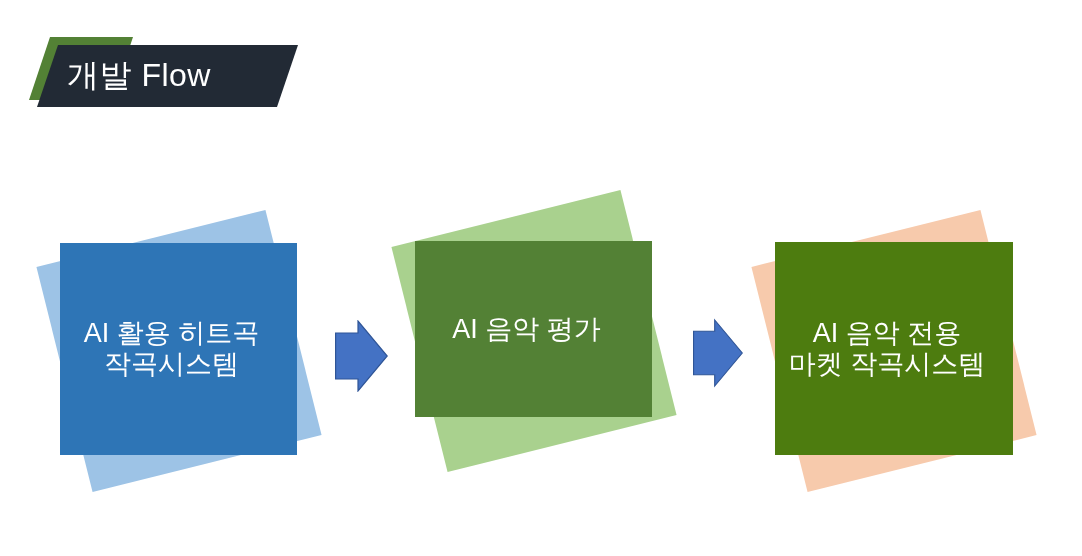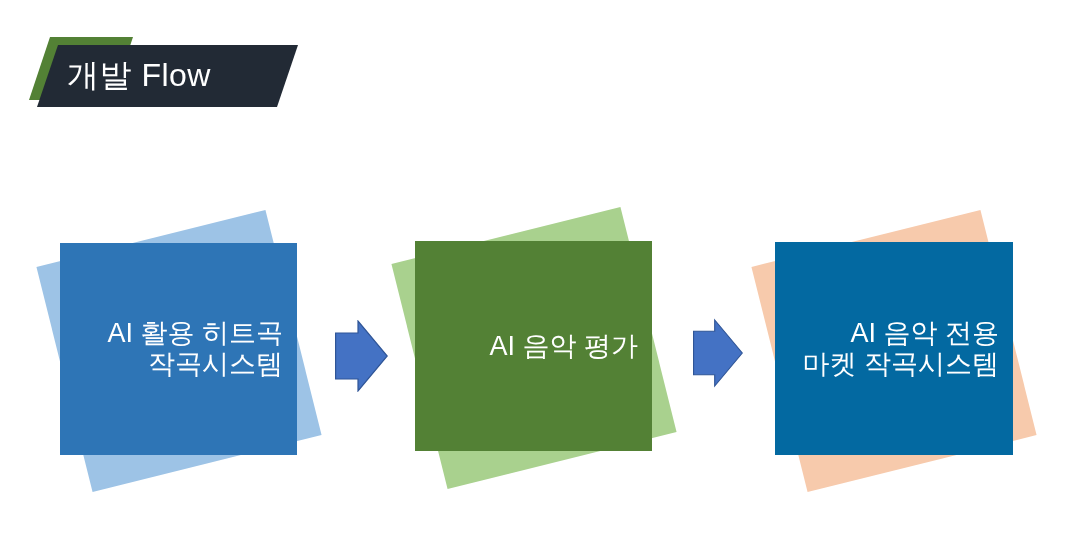--- a/index.html
+++ b/index.html
@@ -51,30 +51,30 @@
     left: 50%; top: 50%;
     width: 236px; height: 232px;
     transform: translate(-50%, -50%) translateY(2px) rotate(-14deg);
   }
   .square {
     position: absolute;
     inset: 0;
     display: flex;
     flex-direction: column;
     justify-content: center;
-    text-align: right;
+    text-align: center;
     padding-right: 14px;
     box-sizing: border-box;
     color: #ffffff;
     font-size: 27px;
     line-height: 31px;
     white-space: nowrap;
   }
   #step-1 { left: 60px;  top: 243px; width: 237px; height: 212px; }
-  #step-2 { left: 415px; top: 241px; width: 237px; height: 210px; }
+  #step-2 { left: 415px; top: 241px; width: 237px; height: 176px; }
   #step-3 { left: 775px; top: 242px; width: 238px; height: 213px; }
 
   
   .flow-arrow { position: absolute; }
   #arrow-1 { left: 335px; top: 320px; width: 53px; height: 72px; }
   #arrow-2 { left: 693px; top: 318px; width: 50px; height: 70px; }
 </style>
 </head>
 <body>
 
@@ -104,19 +104,19 @@
       <div>AI 음악 평가</div>
     </div>
   </div>
 
   <svg class="flow-arrow" id="arrow-2" viewBox="0 0 53 72">
     <polygon points="0.6,13 23,13 23,1 52.2,36 23,71 23,59 0.6,59" stroke-width="1.2" fill="#4472C4" stroke="#2F5597"></polygon>
   </svg>
 
   <div class="step" id="step-3">
     <div class="backdrop" style="background-color: rgb(247, 202, 172);"></div>
-    <div class="square" style="background-color: #0369a1;">
+    <div class="square" style="background-color: #4d7c0f;">
       <div>AI 음악 전용</div>
       <div>마켓 작곡시스템</div>
     </div>
   </div>
 
 </div>
 
 </body></html>

